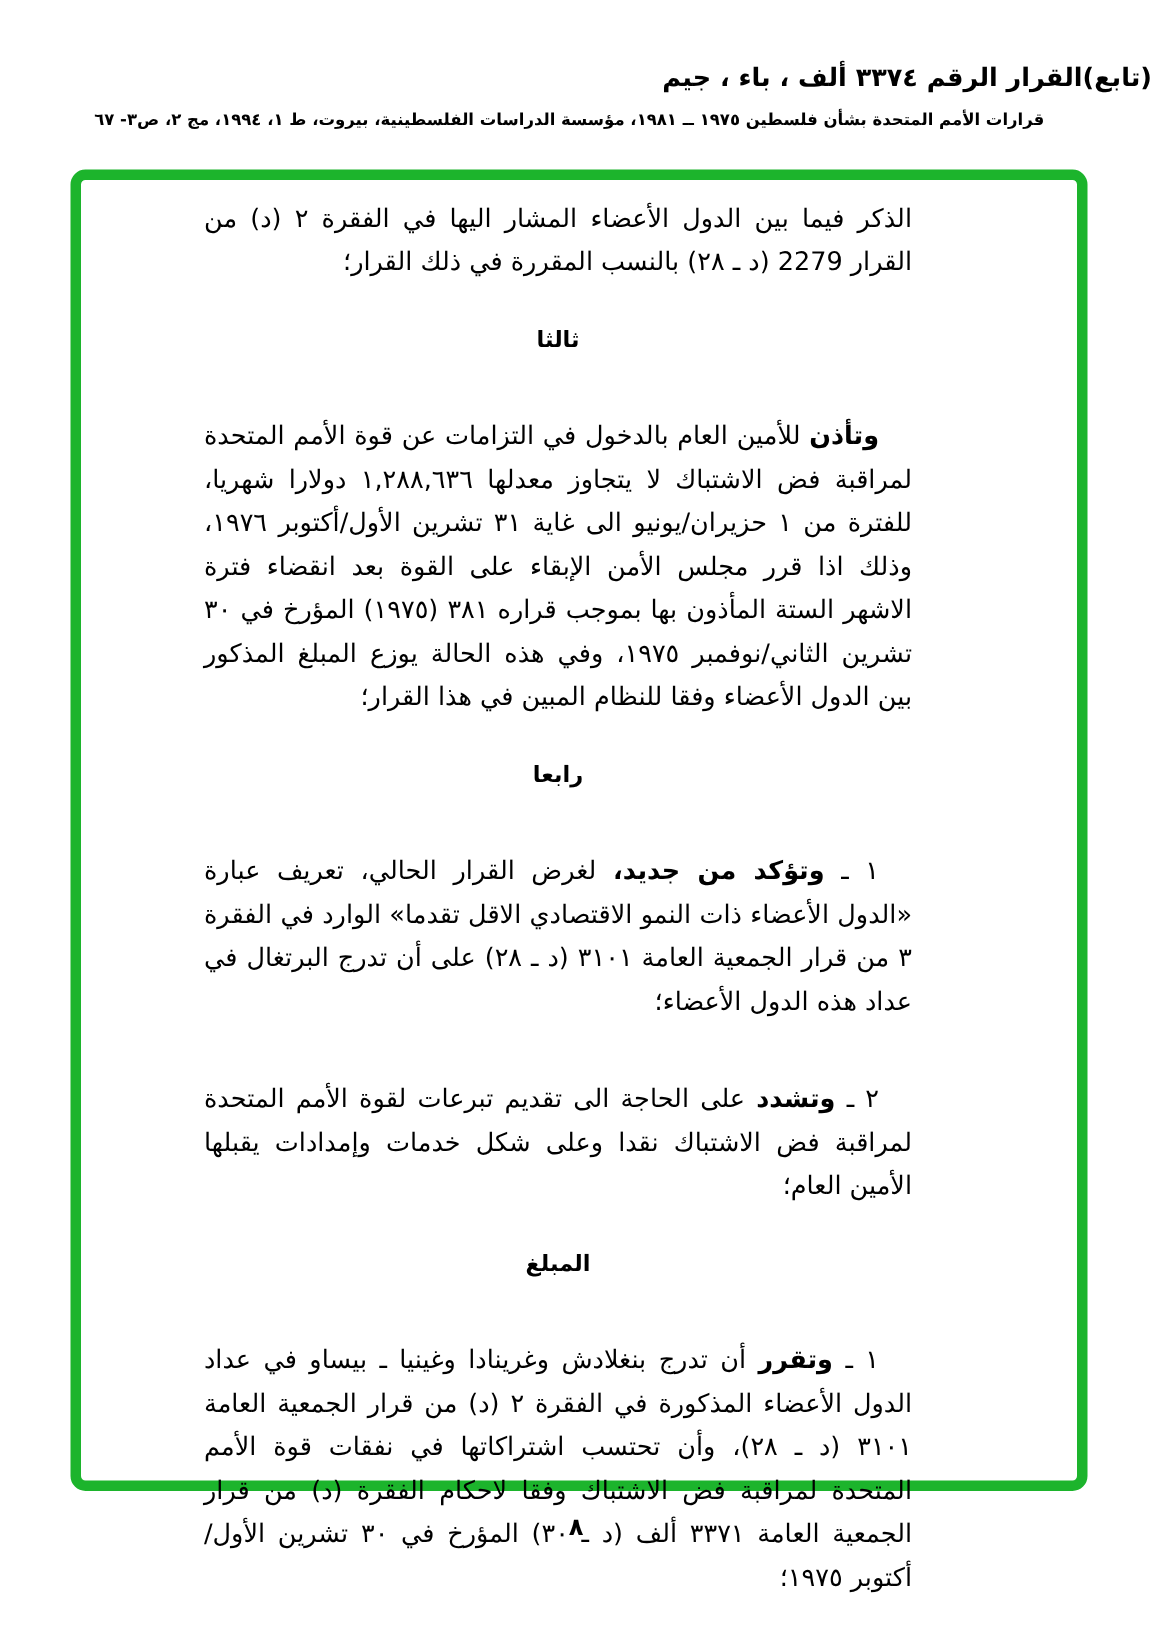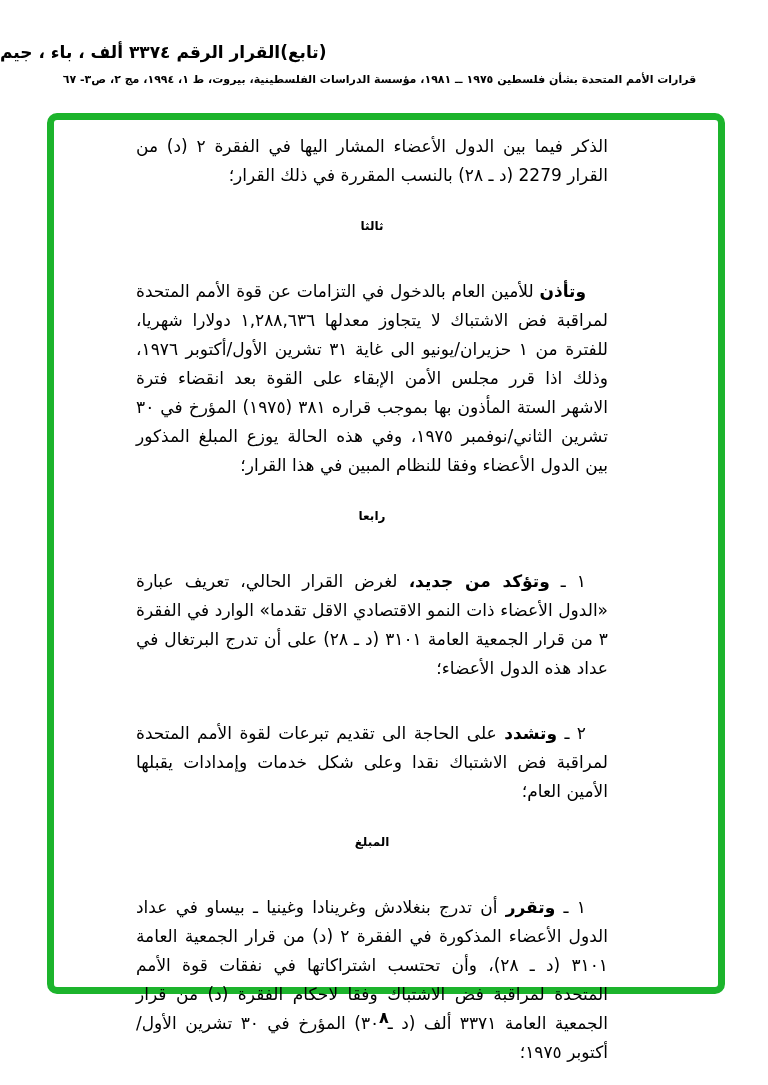--- a/index.html
+++ b/index.html
@@ -16,21 +16,21 @@
     position: relative;
     width: 768px;
     height: 1085px;
     background: #ffffff;
   }
   .doc-title {
     position: absolute;
     top: 42px;
     left: 0;
     width: 768px;
-    text-align: left;
+    text-align: right;
     direction: rtl;
     font-weight: bold;
     font-size: 17px;
     letter-spacing: 0.2px;
     white-space: nowrap;
   }
   .citation {
     position: absolute;
     top: 73px;
     left: 0;
@@ -66,21 +66,21 @@
   .content p {
     margin: 0 0 5px 0;
   }
   .content p.indent {
     text-indent: 22px;
     margin-top: 36px;
   }
   .content .heading {
     text-align: center;
     font-weight: bold;
-    font-size: 12px;
+    font-size: 15px;
     margin: 22px 0 14px 0;
   }
   .content b { font-weight: bold; }
   .page-number {
     position: absolute;
     top: 1008px;
     left: 0;
     width: 768px;
     text-align: center;
     font-size: 16px;

